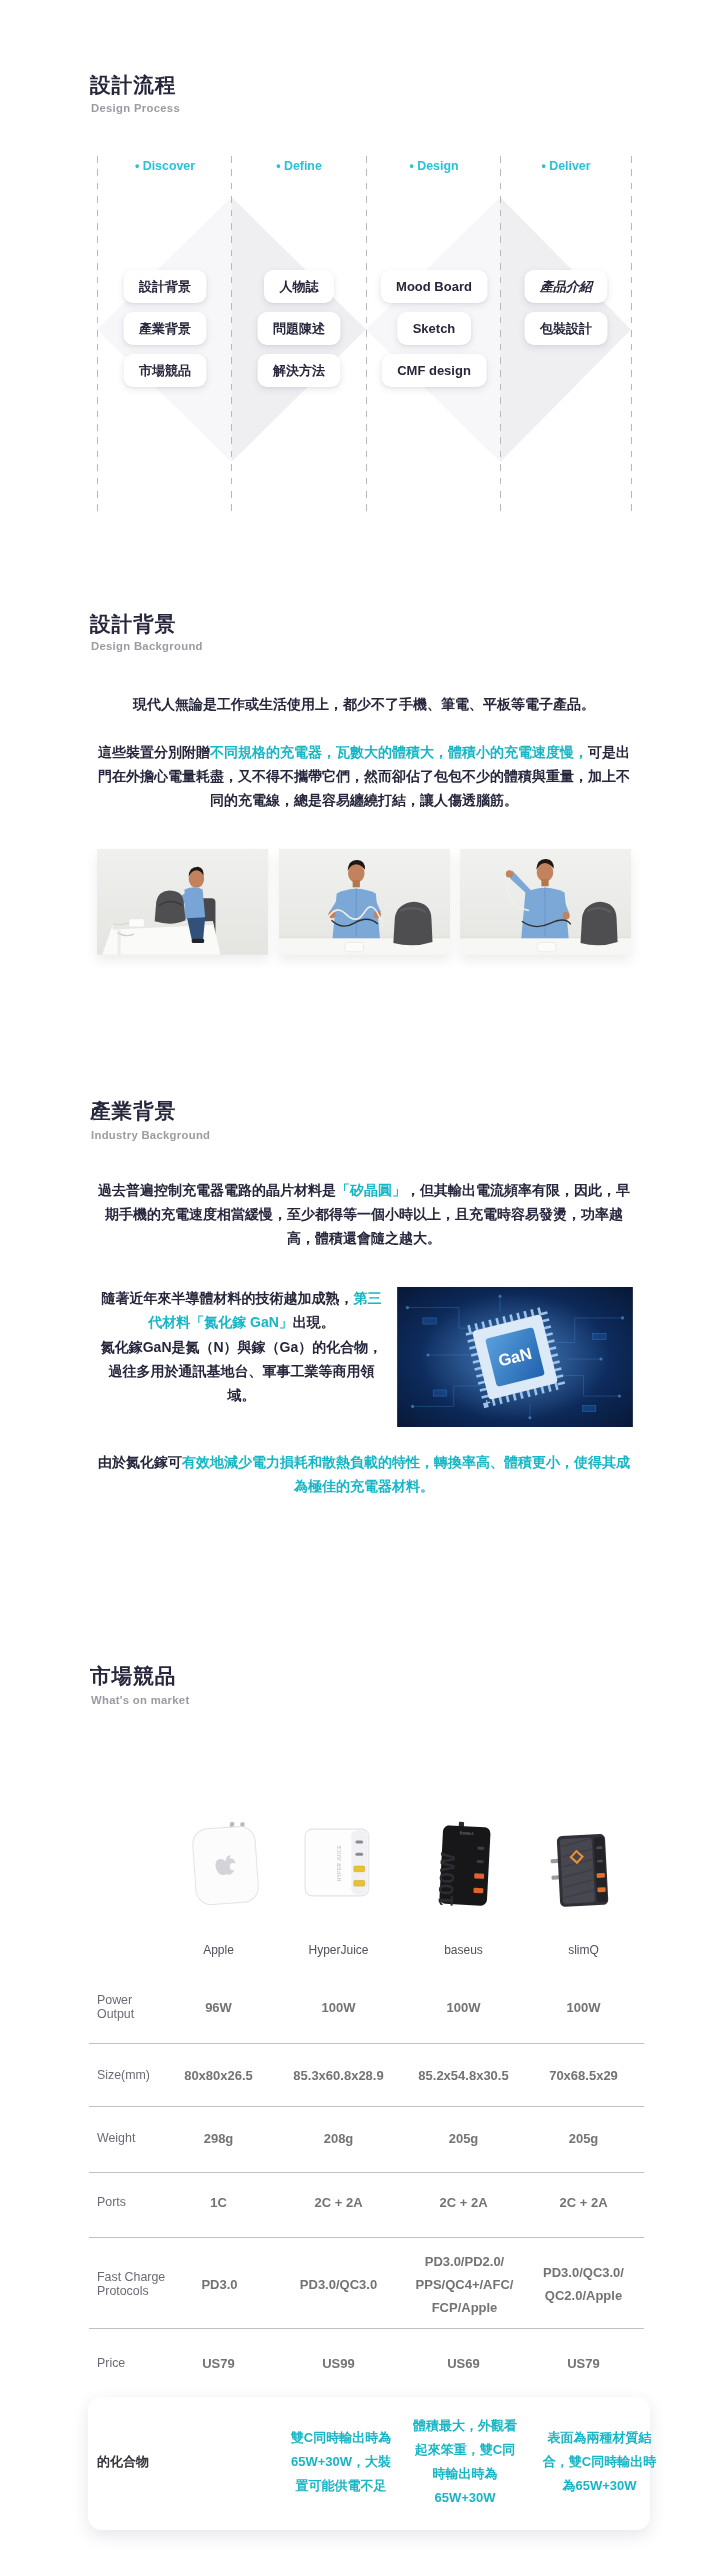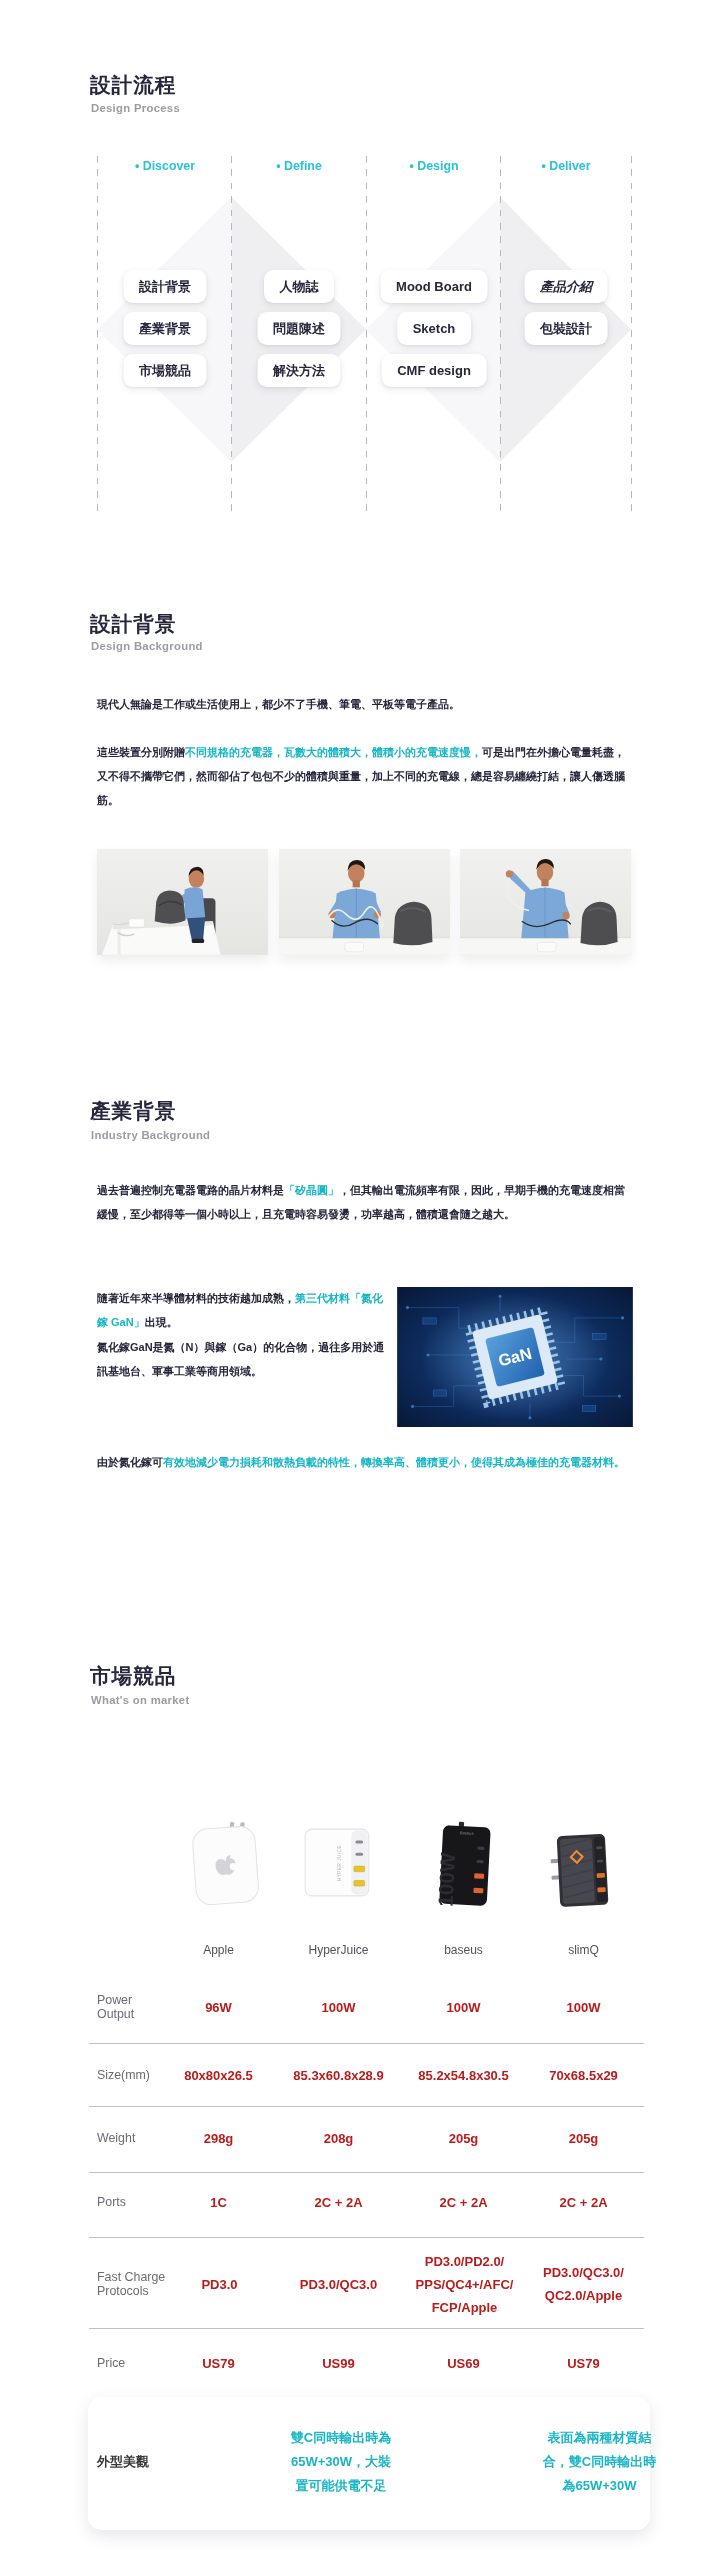--- a/index.html
+++ b/index.html
@@ -1,29 +1,29 @@
 <!DOCTYPE html>
 <html style="font-size:8.2px"><head>
 <meta charset="utf-8">
 <style>
   html,body{margin:0;padding:0;background:#ffffff;}
   #page{position:relative;width:722px;height:2576px;background:#fff;
         font-family:"Liberation Sans","DejaVu Sans",sans-serif;color:#26263c;overflow:hidden;padding-left:32px;}
   .abs{position:absolute;}
   .sec-title{font-size:20.6px;font-weight:700;color:#26263c;letter-spacing:1px;}
   .sec-sub{font-size:11.3px;font-weight:600;color:#9b9ba4;letter-spacing:0.3px;}
-  .body-p{font-size:11px;font-weight:600;line-height:24px;color:#26263c;}
+  .body-p{font-size:14px;font-weight:600;line-height:24px;color:#26263c;text-align:center;}
   .hl{color:#17b6c5;}
   .dash{width:1px;background:repeating-linear-gradient(180deg,#b7b7c0 0 6.7px,transparent 6.7px 13.4px);}
   .phase{font-size:12.4px;font-weight:700;color:#2ac2d7;transform:translateX(-50%);white-space:nowrap;}
   .pill{transform:translateX(-50%);height:33px;line-height:33px;padding:0 15.5px;border-radius:9.3px;background:#fff;
         box-shadow:0 2.6px 7.2px rgba(45,45,80,.10),0 1px 2.1px rgba(45,45,80,.06);
         font-size:13px;font-weight:700;white-space:nowrap;color:#26263c;}
   .tlabel{font-size:12.4px;color:#6b6b76;font-weight:400;display:flex;align-items:center;justify-content:flex-start;}
-  .tcell{font-size:13px;font-weight:700;color:#b91c1c;display:flex;align-items:center;justify-content:center;text-align:center;line-height:23px;}
+  .tcell{font-size:13px;font-weight:700;color:#737373;display:flex;align-items:center;justify-content:center;text-align:center;line-height:23px;}
   .brand{font-size:12px;color:#50505b;font-weight:400;display:flex;align-items:center;justify-content:center;}
   .divider{height:0.5px;background:#bfbfc6;}
   .preline{white-space:pre-line;}
   .card{background:#fff;border-radius:13.4px;box-shadow:0 5.2px 15.5px rgba(60,60,95,.12);}
   .card-label{font-size:13px;font-weight:700;color:#35353c;display:flex;align-items:center;}
   .summary{font-size:13px;font-weight:700;color:#1ab5c4;line-height:24px;display:flex;align-items:center;justify-content:center;text-align:center;}
   .photo{box-shadow:0 6.2px 11.3px rgba(0,0,0,.07);background:#ededeb;}
 </style>
 </head>
 <body>
@@ -345,18 +345,19 @@
 
   <div class="abs divider" style="left:89px;top:2328px;width:555px;"></div>
 
   <div class="abs tlabel" style="left:97px;top:2345px;width:77px;height:36px;">Price</div>
   <div class="abs tcell" style="left:162px;top:2345px;width:113px;height:36px;">US79</div>
   <div class="abs tcell" style="left:282px;top:2345px;width:113px;height:36px;">US99</div>
   <div class="abs tcell" style="left:407px;top:2345px;width:113px;height:36px;">US69</div>
   <div class="abs tcell" style="left:527px;top:2345px;width:113px;height:36px;">US79</div>
 
   <div class="abs card" style="left:88px;top:2397px;width:562px;height:133px;"></div>
-  <div class="abs card-label" style="left:97px;top:2404px;width:67px;height:115px;">外型美觀</div>
+  <div class="abs card-label" style="left:97px;top:2404px;width:67px;height:115px;">的化合物</div>
   <div class="abs summary" style="left:288px;top:2404px;width:106px;height:115px;">雙C同時輸出時為65W+30W，大裝置可能供電不足</div>
+  <div class="abs summary" style="left:412px;top:2404px;width:106px;height:115px;">體積最大，外觀看起來笨重，雙C同時輸出時為65W+30W</div>
   <div class="abs summary" style="left:527px;top:2404px;width:121px;height:115px;margin-left:12px;">表面為兩種材質結合，雙C同時輸出時為65W+30W</div>
 
 </div>
 
 
 </body></html>

